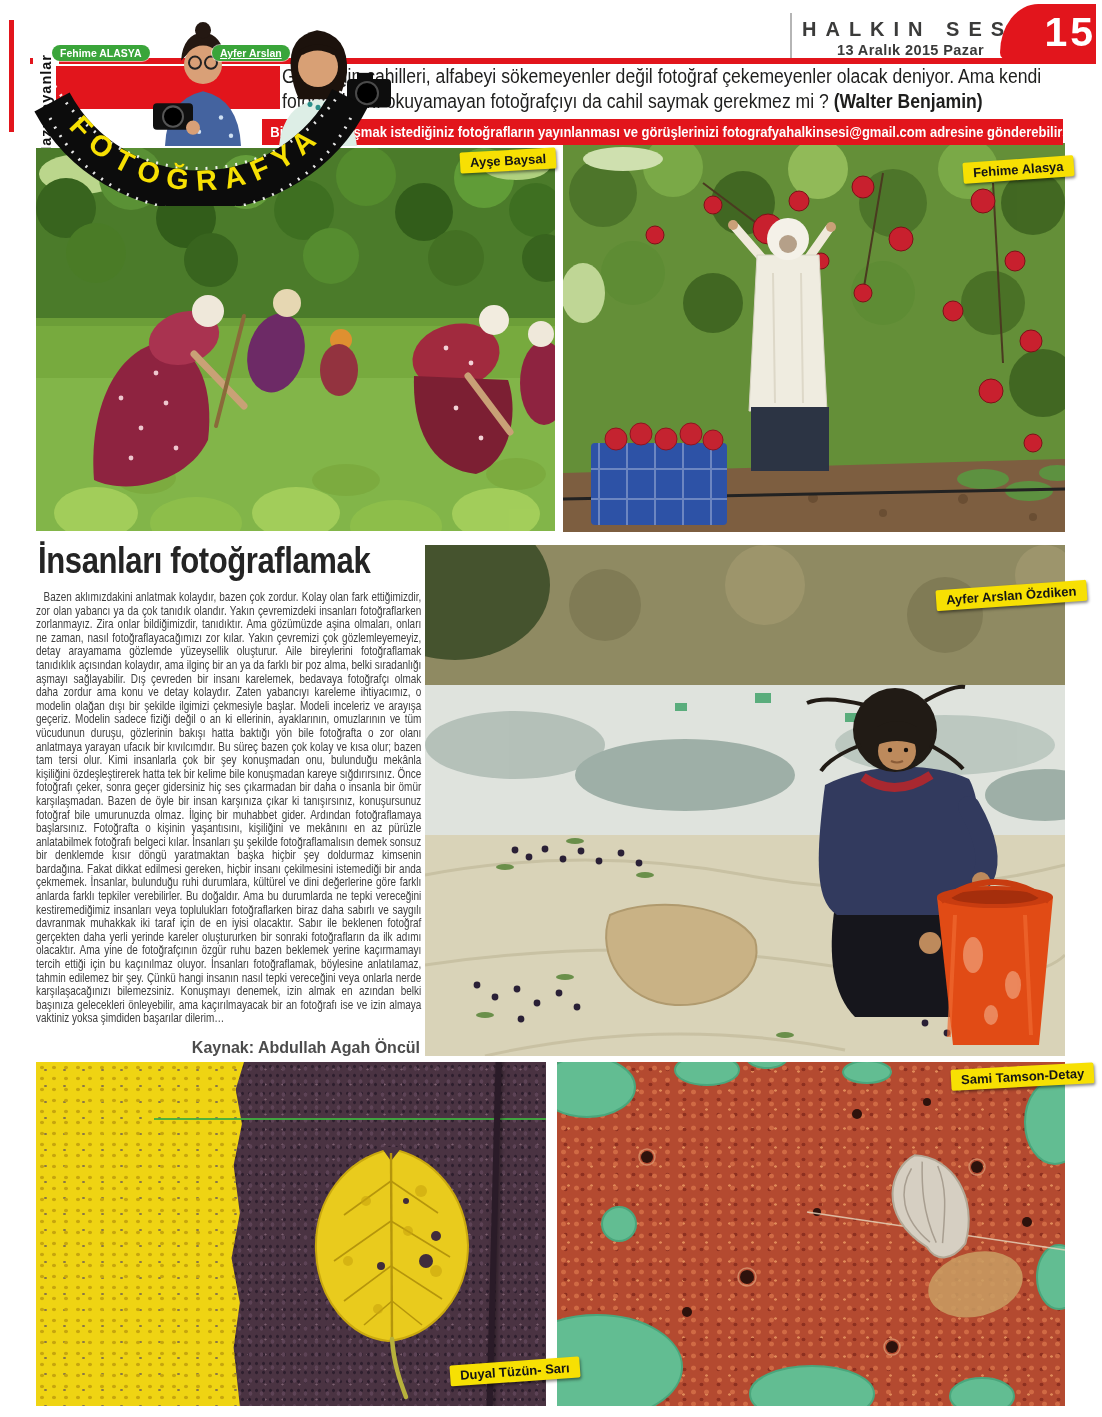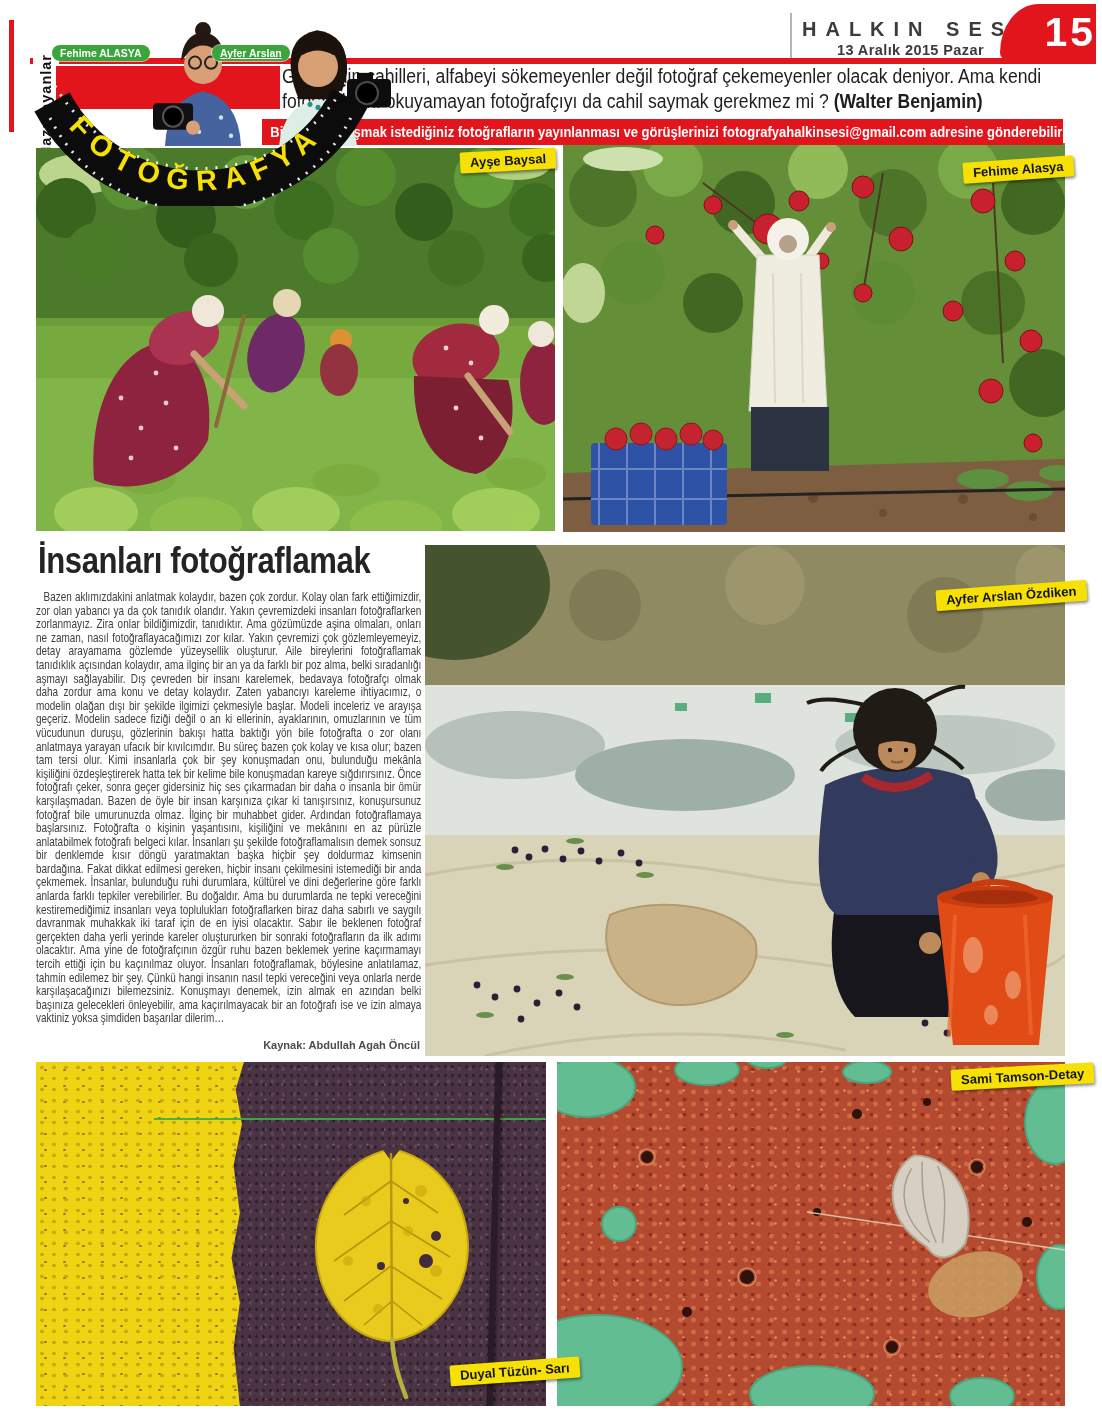--- a/index.html
+++ b/index.html
@@ -80,21 +80,21 @@
   .credit.c5{left:951px;top:1066px;transform:rotate(-3deg);}
 
   
   .article-title{position:absolute;left:38px;top:540px;width:460px;transform:scaleX(.84);
     transform-origin:left top;font-size:37px;font-weight:bold;color:#242424;
     letter-spacing:-.5px;white-space:nowrap;}
   .article-body{position:absolute;left:36px;top:591px;width:460px;transform:scaleX(.8375);
     transform-origin:left top;font-size:11.9px;line-height:13.6px;color:#3e3e3e;
     text-align:justify;text-indent:9px;}
   .article-source{position:absolute;left:36px;top:1039px;width:384px;text-align:right;
-    font-size:11px;font-weight:bold;color:#4c4c4c;}
+    font-size:16px;font-weight:bold;color:#4c4c4c;}
 </style>
 </head>
 <body>
 
 <div id="page">
 
   <div class="masthead-divider"></div>
   <div class="masthead-title">HALKIN SESİ</div>
   <div class="masthead-date">13 Aralık 2015 Pazar</div>
   <div class="pageno-box">

